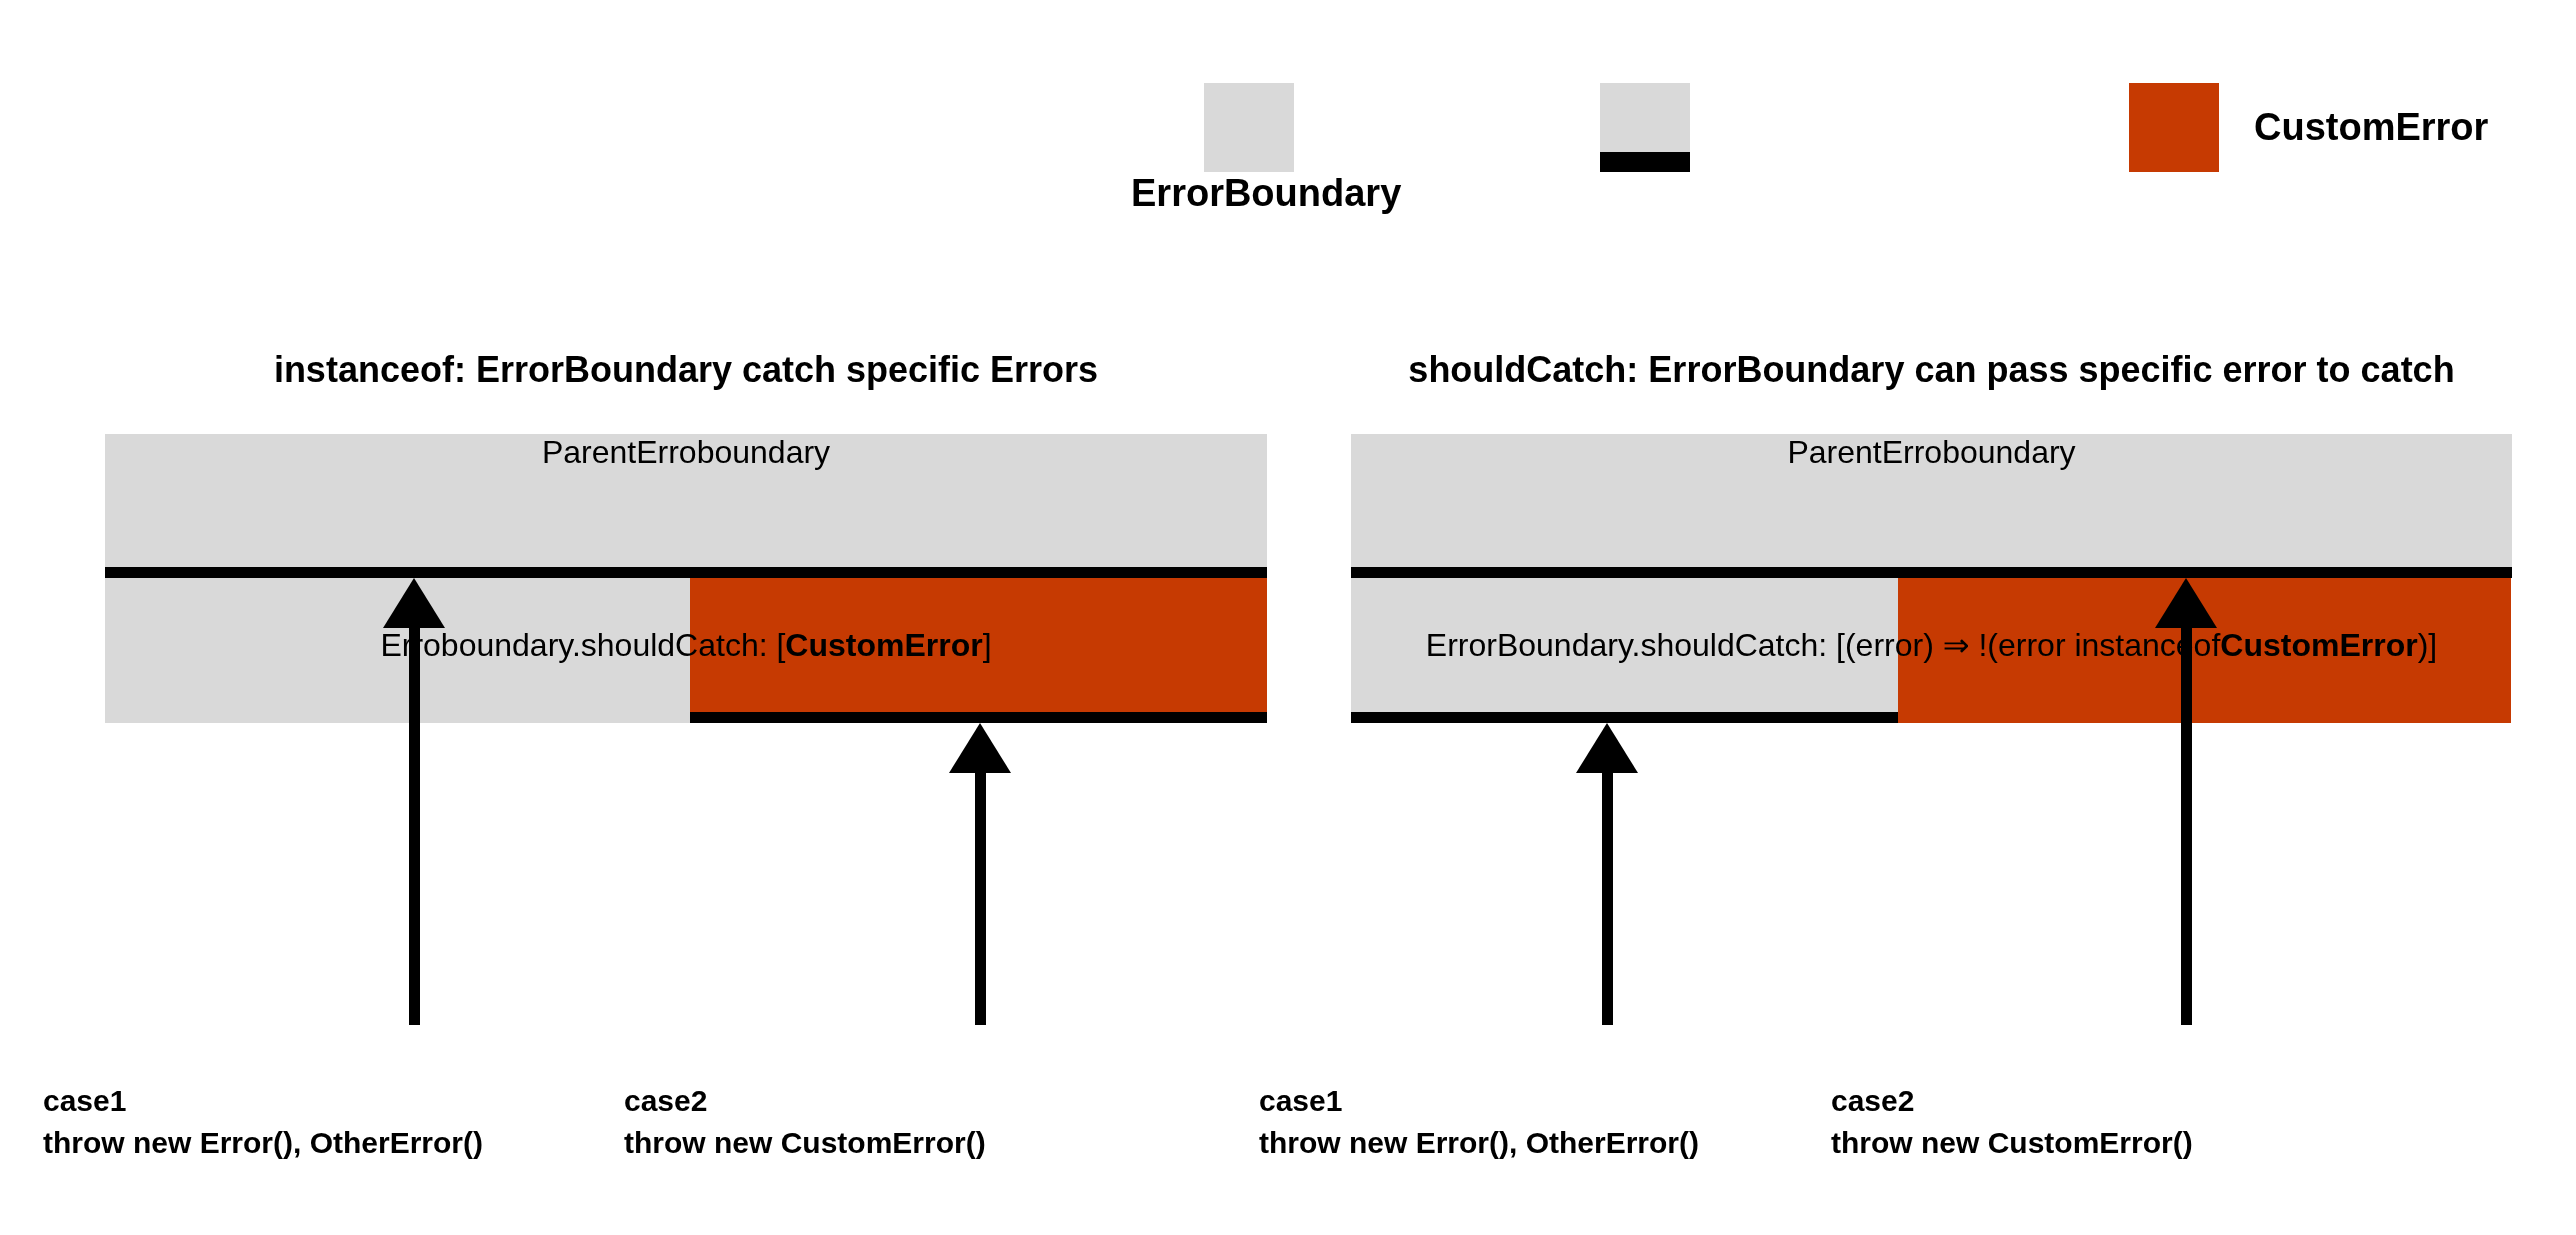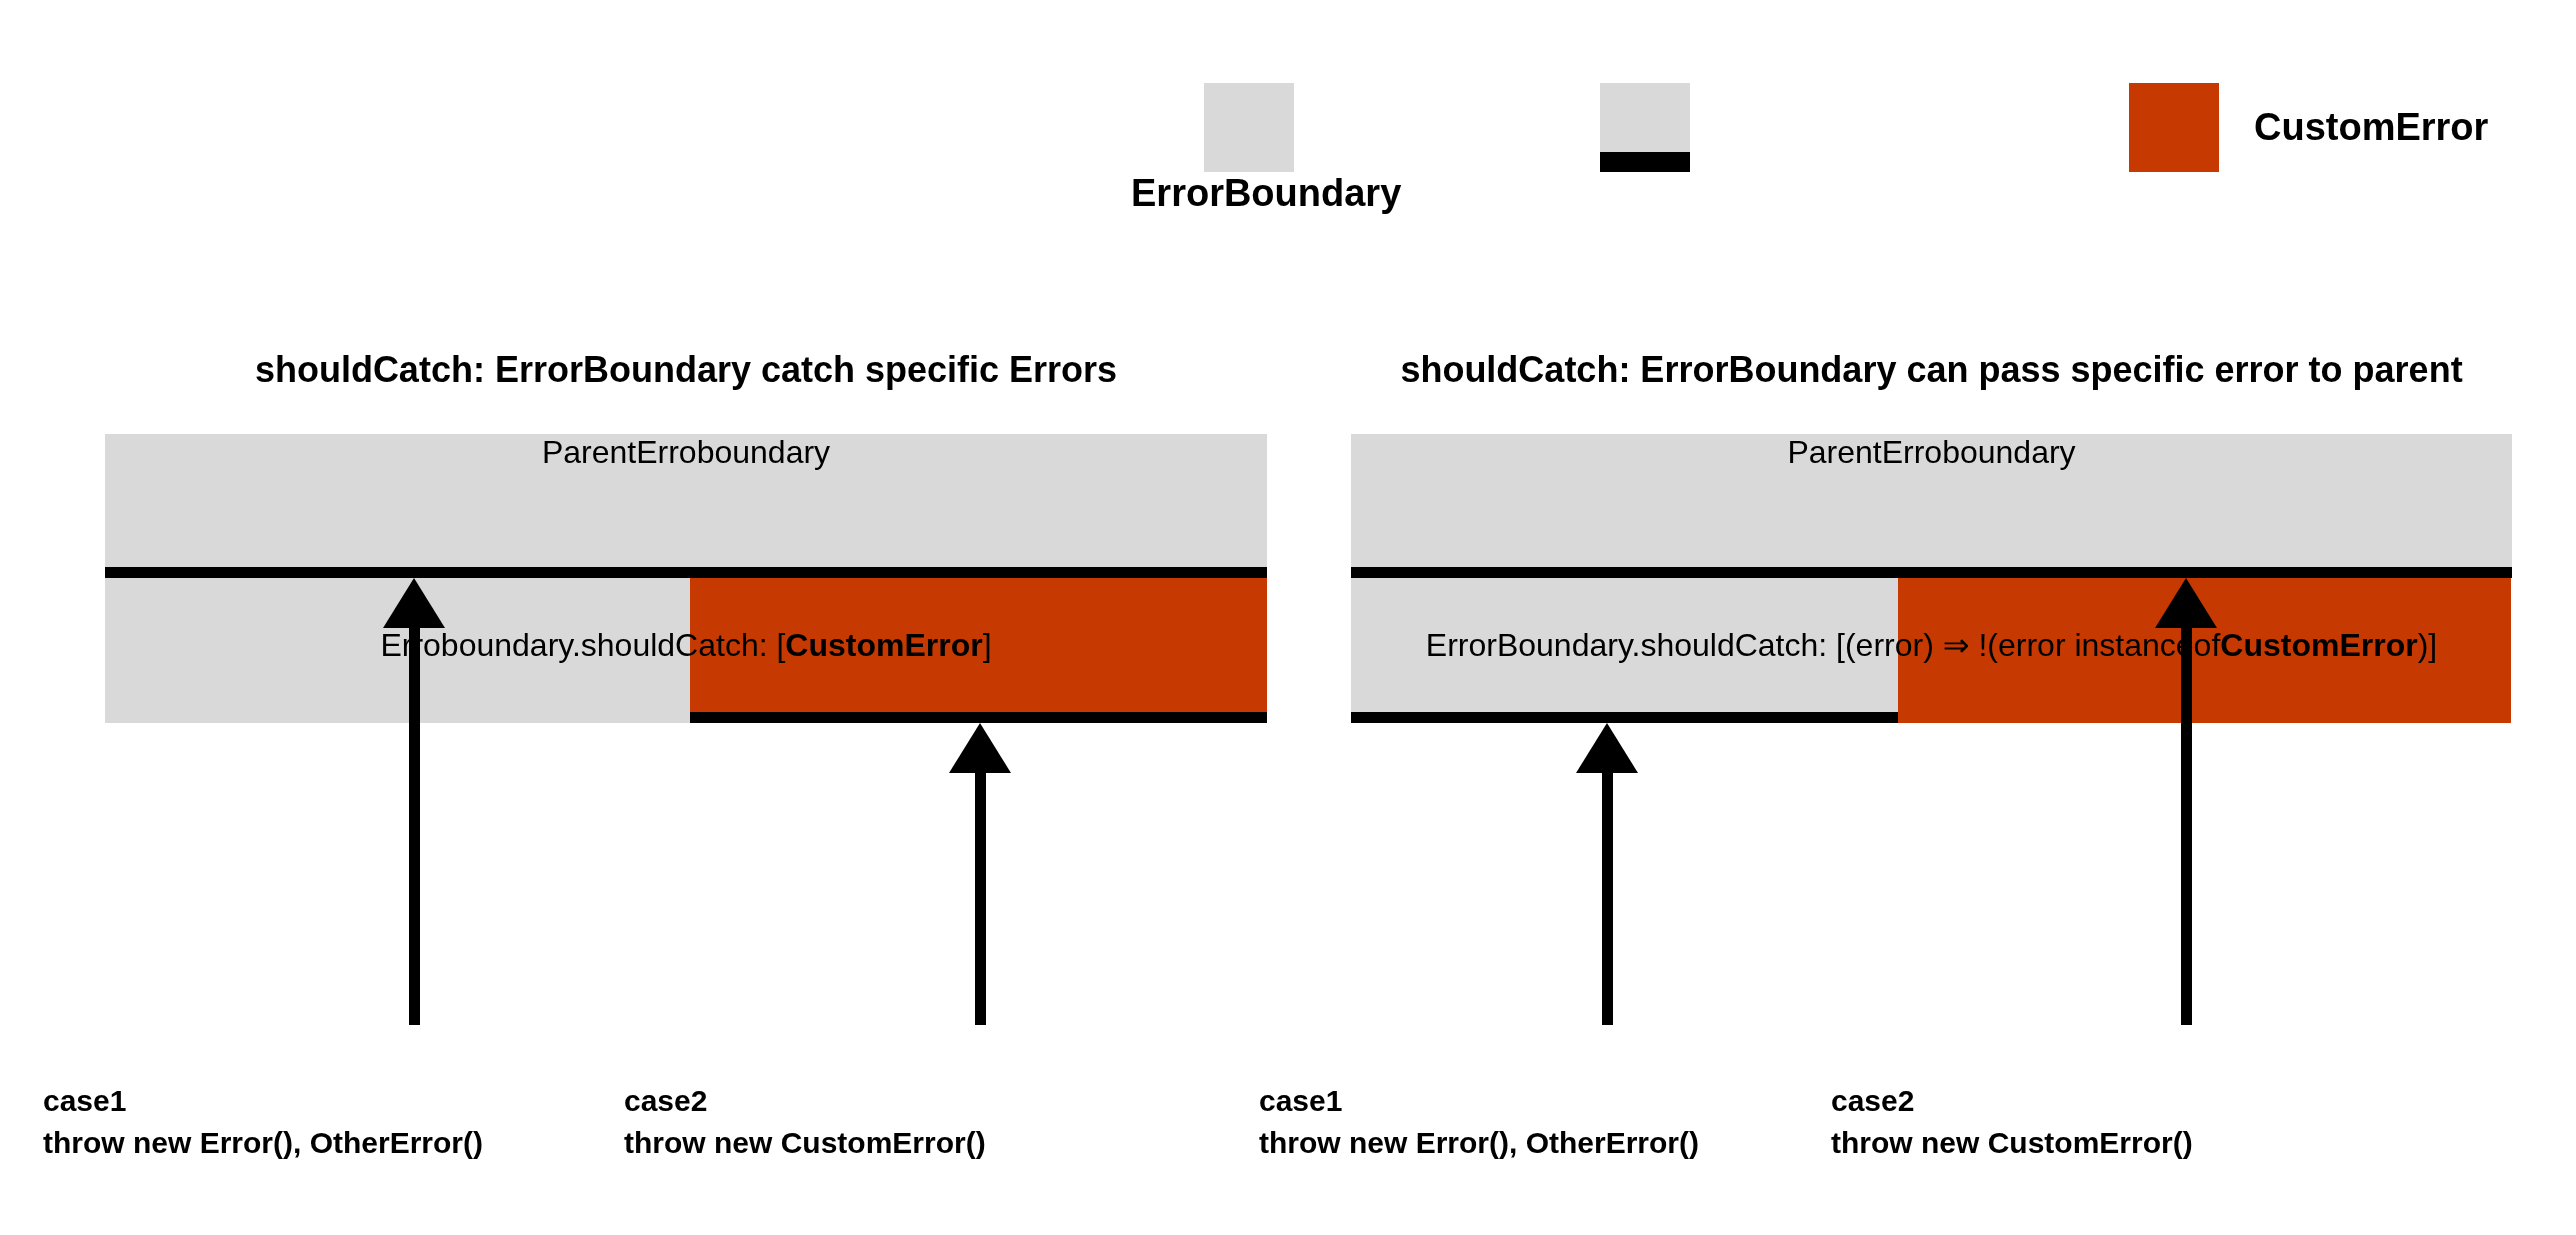--- a/index.html
+++ b/index.html
@@ -157,21 +157,21 @@
     <div class="legend-label">ErrorBoundary</div>
   </div>
   <div class="legend-item" id="legend-item-catch">
     <div class="swatch swatch-catch"></div>
   </div>
   <div class="legend-item" id="legend-item-customerror">
     <div class="swatch swatch-orange"></div>
     <div class="legend-label">CustomError</div>
   </div>
 
-  <div class="diagram-title" id="title-left">shouldCatch: ErrorBoundary catch specific Errors</div>
+  <div class="diagram-title" id="title-left">instanceof: ErrorBoundary catch specific Errors</div>
 
   <div class="parent-box" id="parent-left">
     <span>ParentErroboundary</span>
   </div>
 
   <div class="child-row" id="child-left">
     <div class="child-half half-gray"></div>
     <div class="child-half half-orange half-catch"></div>
     <div class="child-label">
       <span>Erroboundary.shouldCatch: [</span>
@@ -191,21 +191,21 @@
 
   <div class="case-label" id="case-left-1">
     <div>case1</div>
     <div>throw new Error(), OtherError()</div>
   </div>
   <div class="case-label" id="case-left-2">
     <div>case2</div>
     <div>throw new CustomError()</div>
   </div>
 
-  <div class="diagram-title" id="title-right">shouldCatch: ErrorBoundary can pass specific error to parent</div>
+  <div class="diagram-title" id="title-right">shouldCatch: ErrorBoundary can pass specific error to catch</div>
 
   <div class="parent-box" id="parent-right">
     <span>ParentErroboundary</span>
   </div>
 
   <div class="child-row" id="child-right">
     <div class="child-half half-gray half-catch"></div>
     <div class="child-half half-orange"></div>
     <div class="child-label">
       <span>ErrorBoundary.shouldCatch: [(error) ⇒ !(error instanceof </span>

